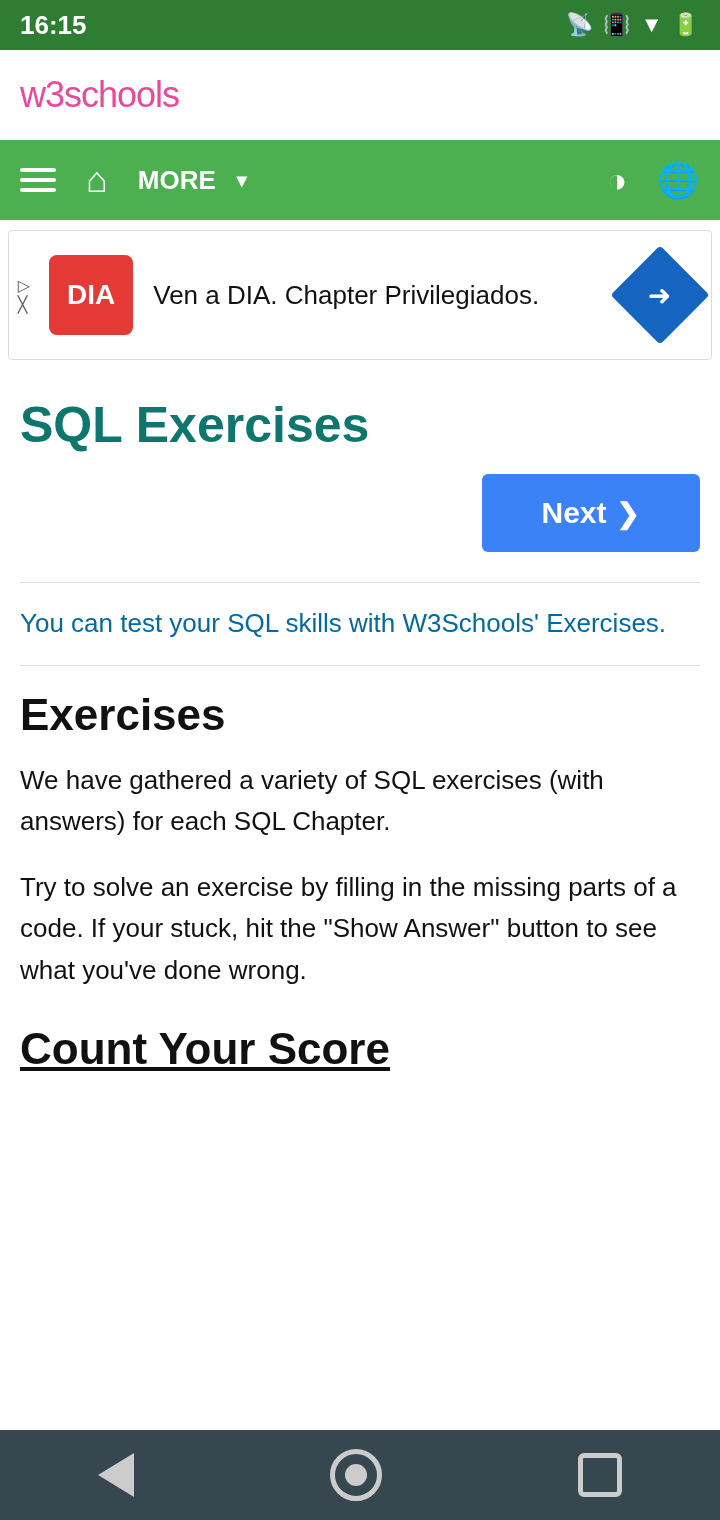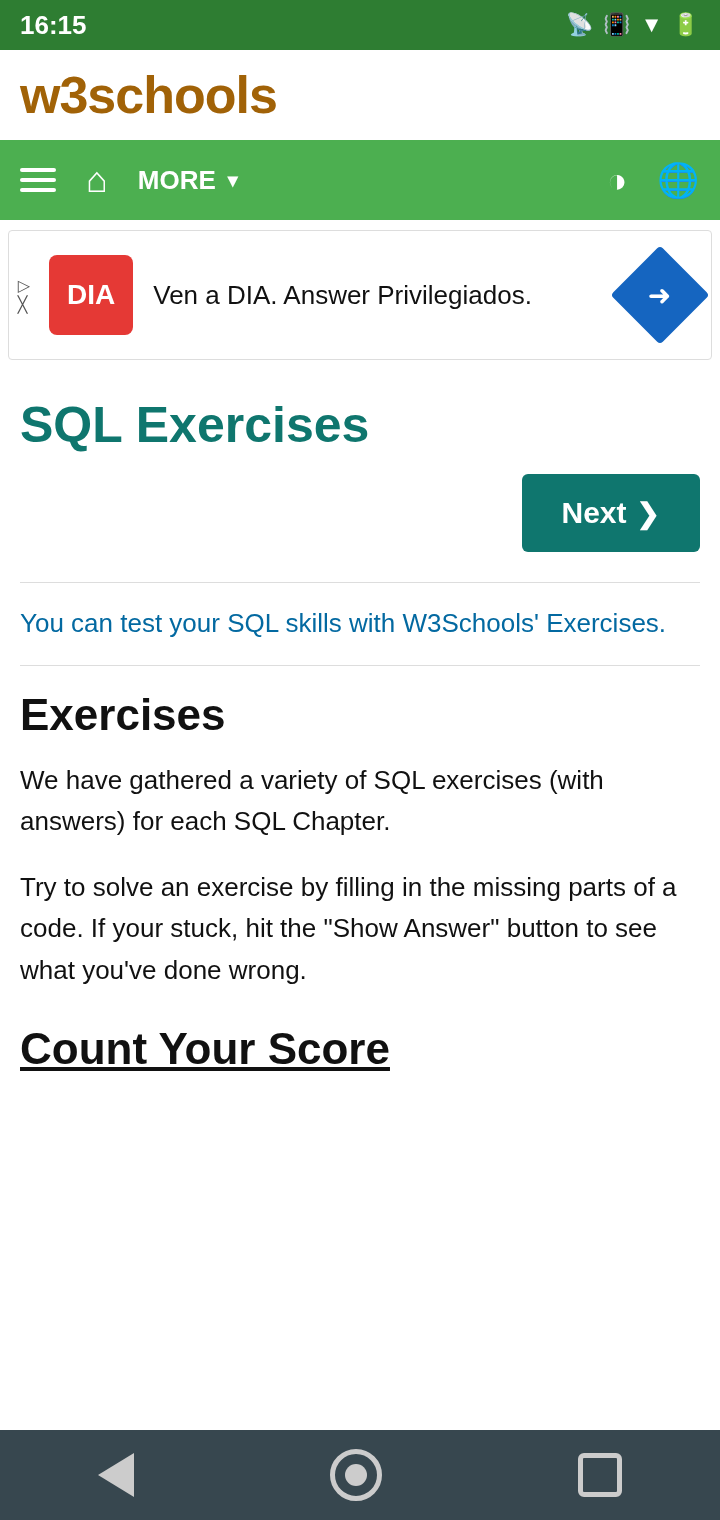--- a/index.html
+++ b/index.html
@@ -36,23 +36,23 @@
 
     
     .logo-bar {
       background: #fff;
       height: 90px;
       display: flex;
       align-items: center;
       padding: 0 20px;
     }
     .logo-text {
-      font-size: 52px;
-      font-weight: bold;
-      color: #a16207;
+      font-size: 36px;
+      font-weight: normal;
+      color: #ec4899;
       letter-spacing: -1px;
     }
 
     
     .nav-bar {
       background: #4caf50;
       height: 80px;
       display: flex;
       align-items: center;
       padding: 0 20px;
@@ -72,21 +72,21 @@
       border-radius: 2px;
     }
     .nav-home-icon {
       font-size: 36px;
       color: #fff;
       cursor: pointer;
     }
     .nav-more {
       display: flex;
       align-items: center;
-      gap: 12px;
+      gap: 21px;
       font-size: 26px;
       font-weight: bold;
       color: #fff;
       cursor: pointer;
     }
     .nav-more-arrow {
       font-size: 20px;
     }
     .nav-spacer { flex: 1; }
     .nav-theme-icon {
@@ -166,25 +166,25 @@
     .page-title {
       font-size: 50px;
       font-weight: bold;
       color: #0f766e;
       margin: 16px 0 20px 0;
     }
     .next-btn {
       display: inline-flex;
       align-items: center;
       gap: 10px;
-      background: #0f766e;
+      background: #3b82f6;
       color: #fff;
       border: none;
       border-radius: 6px;
-      padding: 22px 40px;
+      padding: 22px 60px;
       font-size: 30px;
       font-weight: bold;
       cursor: pointer;
       float: right;
       margin-bottom: 10px;
     }
     .next-btn-chevron {
       font-size: 28px;
     }
     .clearfix::after {
@@ -302,21 +302,21 @@
     <span class="nav-more-arrow">▾</span>
   </div>
   <div class="nav-spacer"></div>
   <span class="nav-theme-icon">◑</span>
   <span class="nav-globe-icon">🌐</span>
 </div>
 
 <div class="ad-banner">
   <div class="ad-play-icon">▷<br>╳</div>
   <div class="ad-logo">DIA</div>
-  <div class="ad-text">Ven a DIA. Answer Privilegiados.</div>
+  <div class="ad-text">Ven a DIA. Chapter Privilegiados.</div>
   <div class="ad-arrow-icon"></div>
 </div>
 
 <div class="content">
   <h1 class="page-title">SQL Exercises</h1>
 
   <div class="clearfix">
     <button class="next-btn">
       <span>Next</span>
       <span class="next-btn-chevron">❯</span>

